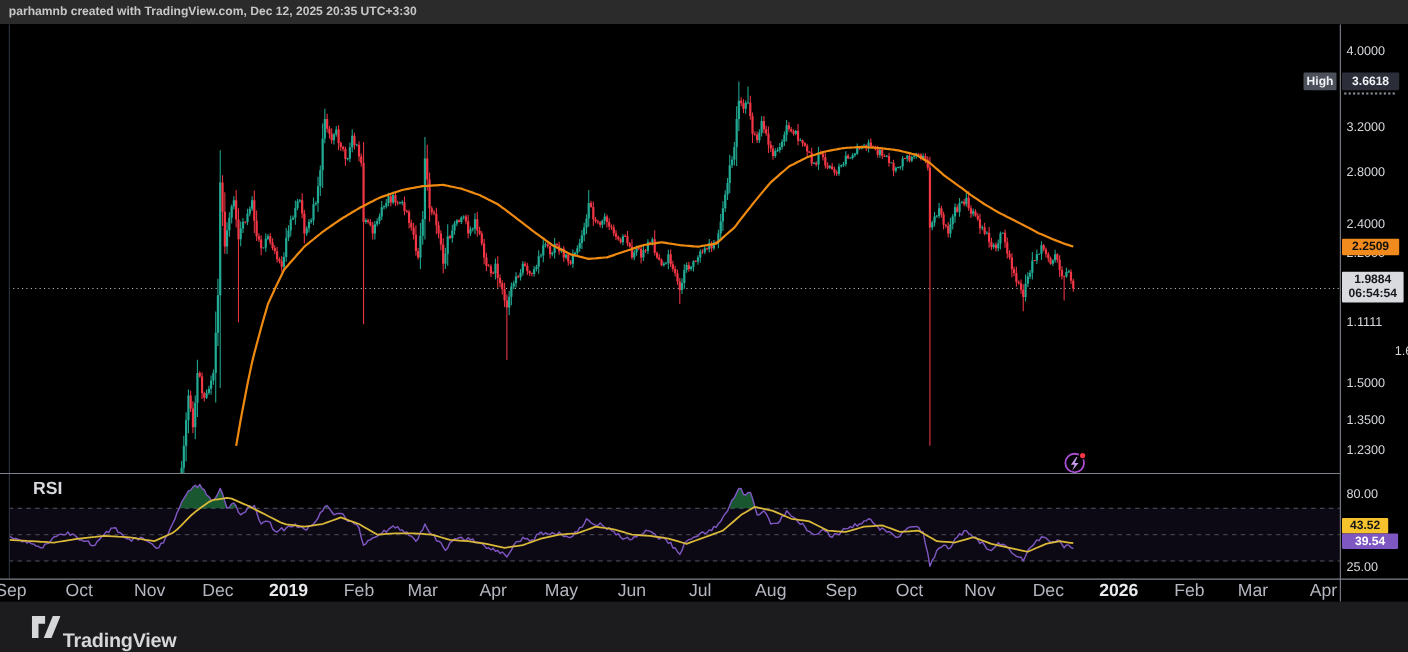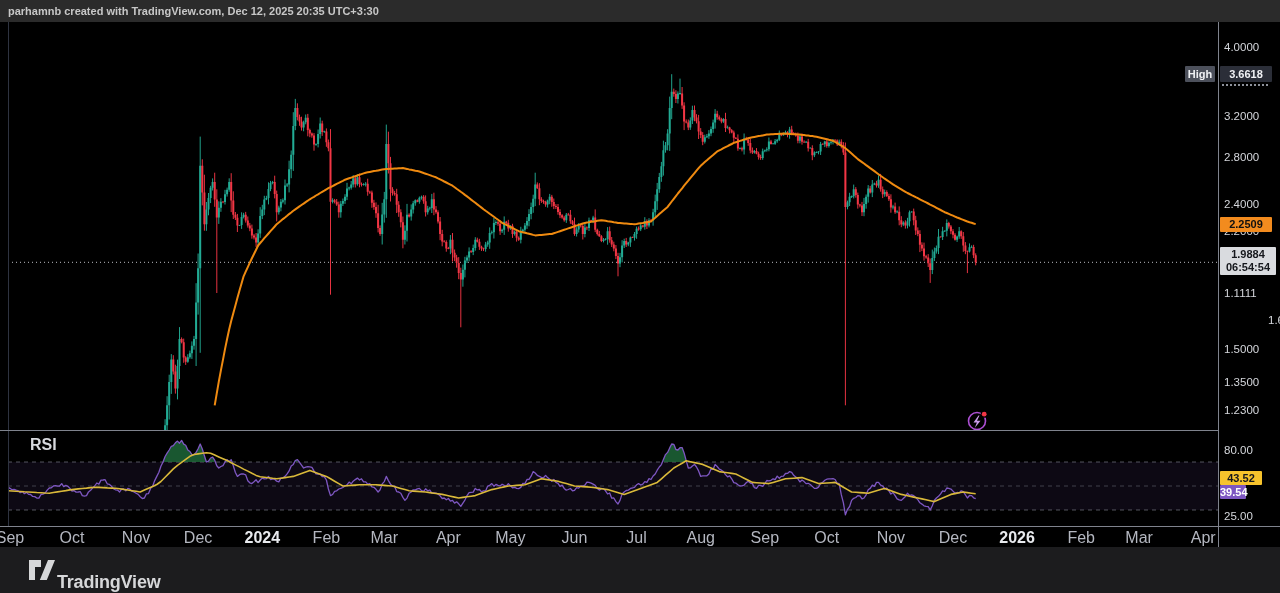--- a/index.html
+++ b/index.html
@@ -18,21 +18,21 @@
   .ttick{position:absolute;top:507px;transform:translateX(-50%);font-size:16px;color:#b4b7c0;z-index:2;}
   .ttick.bold{color:#e8eaee;font-weight:700;}
   .chip{position:absolute;z-index:6;font-size:11px;font-weight:700;text-align:center;border-radius:1px;}
   .chip-high-label{left:1185px;width:30px;height:16px;line-height:16px;background:#4c505b;color:#f0f1f4;}
   .chip-high-value{left:1220px;width:52px;height:16px;line-height:16px;background:#2b2e38;color:#f0f1f4;}
   .chip-high-dots{position:absolute;left:1222px;width:46px;height:0;border-top:2px dotted #8d919b;z-index:6;}
   .chip-sma{left:1220px;width:52px;height:15px;line-height:15px;background:#f28b1e;color:#101010;z-index:7;}
   .chip-last{left:1220px;width:56px;background:#d9dbdf;color:#15171c;z-index:8;padding:1px 0;}
   .chip-last div{line-height:13px;font-weight:700;}
   .chip-rsi-ma{left:1220px;width:42px;height:14px;line-height:14px;background:#f7c32c;color:#15171c;}
-  .chip-rsi{left:1220px;width:26px;height:14px;line-height:14px;background:#7e57c2;color:#fff;}
+  .chip-rsi{left:1220px;width:51px;height:14px;line-height:14px;background:#7e57c2;color:#fff;}
   .footer{position:absolute;top:547px;left:0;width:1280px;height:46px;background:#1c1c1e;}
   .brand{position:absolute;left:57px;top:12px;line-height:46px;font-size:18px;font-weight:700;color:#d6d7d9;letter-spacing:-0.2px;}
   .brand-mark{position:absolute;left:29px;top:13px;}
 </style>
 </head>
 <body>
 
 <div class="topbar">
   <span>parhamnb created with TradingView.com, Dec 12, 2025 20:35 UTC+3:30</span>
 </div>
@@ -107,21 +107,21 @@
       <div class="ptick" style="top: 359.6px;">1.3500</div>
       <div class="ptick" style="top: 388.2px;">1.2300</div>
       <div class="ptick" style="top: 428px;">80.00</div>
       <div class="ptick" style="top: 494px;">25.00</div>
     </div>
   <div id="timeAxis">
       <div class="ttick" style="left: 10px;">Sep</div>
       <div class="ttick" style="left: 72px;">Oct</div>
       <div class="ttick" style="left: 136.1px;">Nov</div>
       <div class="ttick" style="left: 198.1px;">Dec</div>
-      <div class="ttick bold" style="left: 262.3px;">2024</div>
+      <div class="ttick bold" style="left: 262.3px;">2019</div>
       <div class="ttick" style="left: 326.4px;">Feb</div>
       <div class="ttick" style="left: 384.3px;">Mar</div>
       <div class="ttick" style="left: 448.4px;">Apr</div>
       <div class="ttick" style="left: 510.4px;">May</div>
       <div class="ttick" style="left: 574.5px;">Jun</div>
       <div class="ttick" style="left: 636.6px;">Jul</div>
       <div class="ttick" style="left: 700.7px;">Aug</div>
       <div class="ttick" style="left: 764.8px;">Sep</div>
       <div class="ttick" style="left: 826.8px;">Oct</div>
       <div class="ttick" style="left: 890.9px;">Nov</div>

